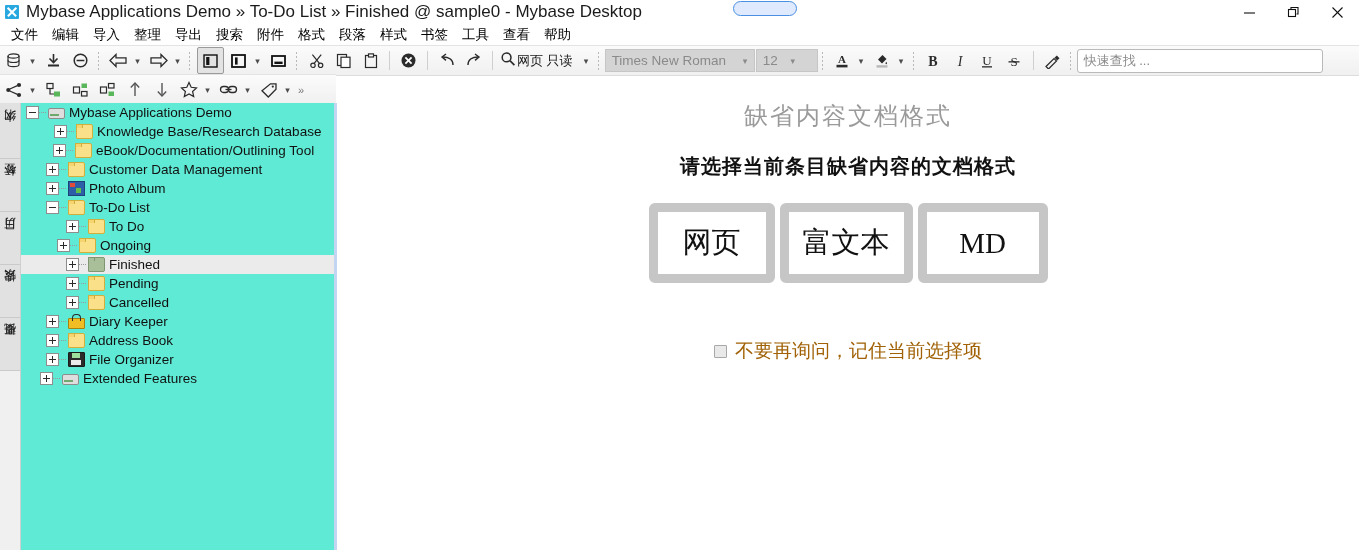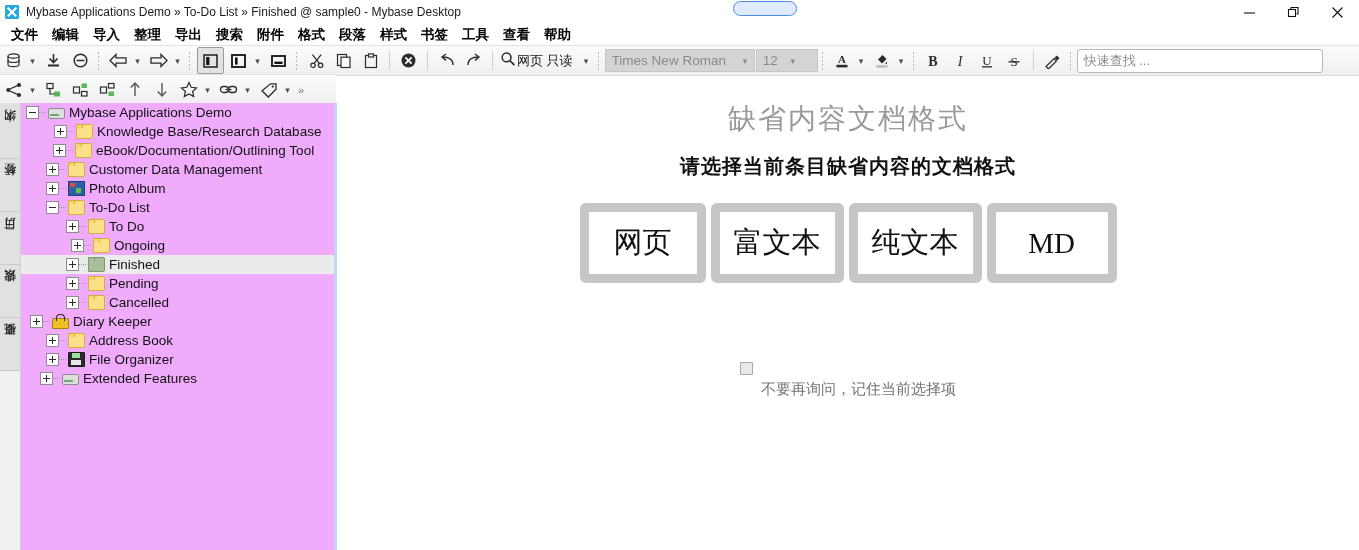--- a/index.html
+++ b/index.html
@@ -19,39 +19,39 @@
   }
   .tb-icon{
     width:14px;height:14px;margin-left:5px;margin-right:7px;
     background:#29a8e0;position:relative;flex:none;border-radius:1px;
   }
   .tb-icon:before,.tb-icon:after{
     content:"";position:absolute;left:1px;top:6px;width:12px;height:1.6px;background:#fff;
   }
   .tb-icon:before{transform:rotate(45deg);}
   .tb-icon:after{transform:rotate(-45deg);}
-  .tb-title{font-size:12px;color:#1b1b1b;white-space:nowrap;}
+  .tb-title{font-size:17px;color:#1b1b1b;white-space:nowrap;}
   .tb-pill{
     position:absolute;left:733px;top:1px;width:62px;height:13px;
     border:1.5px solid #4a90e2;border-radius:8px;background:#dfeaff;
   }
   .win-btns{position:absolute;right:0;top:0;height:24px;display:flex;}
   .win-btn{
     width:44px;height:24px;display:flex;align-items:center;justify-content:center;
     font-size:13px;color:#111;
   }
   .win-btn svg{display:block;}
 
   
   .menubar{
     position:absolute;left:0;top:24px;width:1359px;height:21px;
     background:#ffffff;display:flex;align-items:center;padding-left:4px;
     font-size:13.5px;
   }
-  .menu-item{padding:1px 7px;color:#000;white-space:nowrap;font-weight:bold;}
+  .menu-item{padding:1px 7px;color:#000;white-space:nowrap;}
 
   
   .toolrow{
     position:absolute;left:0;width:1359px;height:29px;
     background:linear-gradient(#fbfbfb,#f0f0f0);
     border-top:1px solid #e3e3e3;border-bottom:1px solid #dcdcdc;
     display:flex;align-items:center;
   }
   .toolrow.r1{top:45px;}
   .toolrow.r2{top:74px;width:336px;border-bottom:1px solid #d8d8d8;}
@@ -105,21 +105,21 @@
     display:flex;align-items:center;justify-content:center;
   }
   .vtab .vtxt{
     writing-mode:vertical-rl;transform:rotate(180deg);
     font-size:12px;color:#1b1b1b;letter-spacing:1px;white-space:nowrap;
   }
 
   
   .treepanel{
     position:absolute;left:21px;top:103px;width:313px;height:447px;
-    background:#f0abfc;overflow:hidden;
+    background:#5eead4;overflow:hidden;
   }
   .splitter{
     position:absolute;left:334px;top:103px;width:3px;height:447px;background:#c2d6f2;
   }
   .row{
     position:relative;height:19px;display:flex;align-items:center;
     font-size:13.5px;color:#111;white-space:nowrap;
   }
   .row.sel{background:#ebebeb;}
   .exp{
@@ -162,21 +162,21 @@
   .ico.disk:after{content:"";position:absolute;left:2px;top:7px;width:10px;height:5px;background:#eaeaea;}
   .lbl{padding-right:6px;}
 
   
   .content{
     position:absolute;left:337px;top:86px;width:1022px;height:464px;background:#ffffff;
   }
   .dlg-title{
     position:absolute;left:0;top:14px;width:1022px;text-align:center;
     font-family:"Liberation Serif","DejaVu Serif",serif;
-    font-size:28px;color:#9a9a9a;letter-spacing:2px;
+    font-size:24px;color:#9a9a9a;letter-spacing:2px;
   }
   .dlg-sub{
     position:absolute;left:0;top:67px;width:1022px;text-align:center;
     font-family:"Liberation Serif","DejaVu Serif",serif;
     font-size:20px;font-weight:bold;color:#111;letter-spacing:1px;
   }
   .choices{
     position:absolute;left:0;top:117px;width:1022px;
     display:flex;justify-content:center;align-items:flex-start;gap:5px;
   }
@@ -192,21 +192,21 @@
   .choice.c3{width:115px;}
   .choice.c4{width:112px;}
   .remember{
     position:absolute;left:0;top:252px;width:1022px;
     display:flex;align-items:center;justify-content:center;
   }
   .cbox{
     width:11px;height:11px;border:1px solid #a8a8a8;background:#e9e9e9;
     border-radius:1px;margin-right:8px;flex:none;
   }
-  .cb-label{font-size:15px;color:#737373;margin-top:42px;}
+  .cb-label{font-size:19px;color:#a16207;}
 </style>
 </head>
 <body>
 
 <div class="app">
 
   <div class="titlebar">
     <div class="tb-icon"></div>
     <div class="tb-title">Mybase Applications Demo » To-Do List » Finished @ sample0 - Mybase Desktop</div>
     <div class="tb-pill"></div>
@@ -593,21 +593,21 @@
     <div class="row" style="padding-left:45px;">
       <span class="exp">
           <i class="h"></i>
           <i class="v"></i>
         </span>
       <span class="dots"></span>
       <span class="ico folder"></span>
       <span class="lbl">To Do</span>
     </div>
 
-    <div class="row" style="padding-left:50px;text-align:right;">
+    <div class="row" style="padding-left:36px;text-align:right;">
       <span class="exp">
           <i class="h"></i>
           <i class="v"></i>
         </span>
       <span class="dots"></span>
       <span class="ico folder"></span>
       <span class="lbl">Ongoing</span>
     </div>
 
     <div class="row sel" style="padding-left:45px;">
@@ -633,21 +633,21 @@
     <div class="row" style="padding-left:45px;">
       <span class="exp">
           <i class="h"></i>
           <i class="v"></i>
         </span>
       <span class="dots"></span>
       <span class="ico folder"></span>
       <span class="lbl">Cancelled</span>
     </div>
 
-    <div class="row" style="padding-left:9px;">
+    <div class="row" style="padding-left:25px;">
       <span class="exp">
           <i class="h"></i>
           <i class="v"></i>
         </span>
       <span class="dots"></span>
       <span class="ico lock"></span>
       <span class="lbl">Diary Keeper</span>
     </div>
 
     <div class="row" style="padding-left:25px;">
@@ -684,21 +684,20 @@
   <div class="splitter"></div>
 
   <div class="content">
 
     <div class="dlg-title">缺省内容文档格式</div>
     <div class="dlg-sub">请选择当前条目缺省内容的文档格式</div>
 
     <div class="choices">
       <div class="choice c1">网页</div>
       <div class="choice c2">富文本</div>
-      <div class="choice c3">纯文本</div>
       <div class="choice c4">MD</div>
     </div>
 
     <div class="remember">
       <span class="cbox"></span>
       <span class="cb-label">不要再询问，记住当前选择项</span>
     </div>
 
   </div>
 

